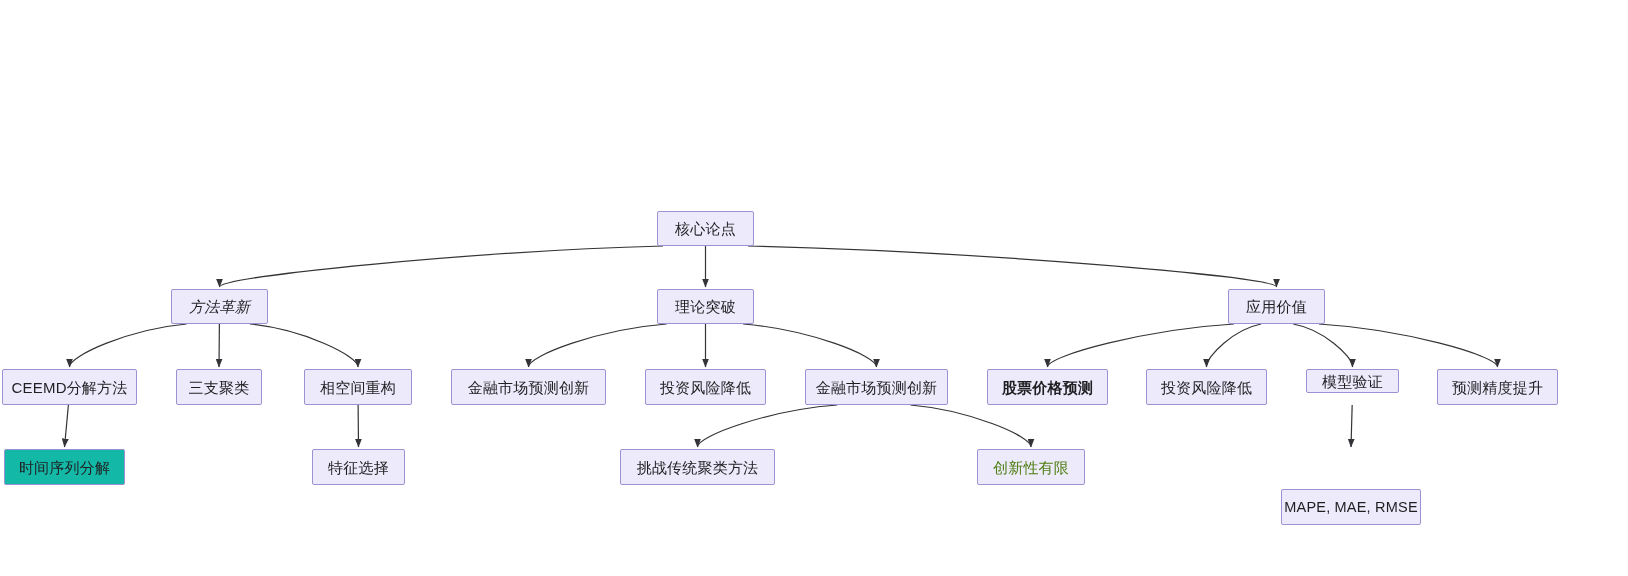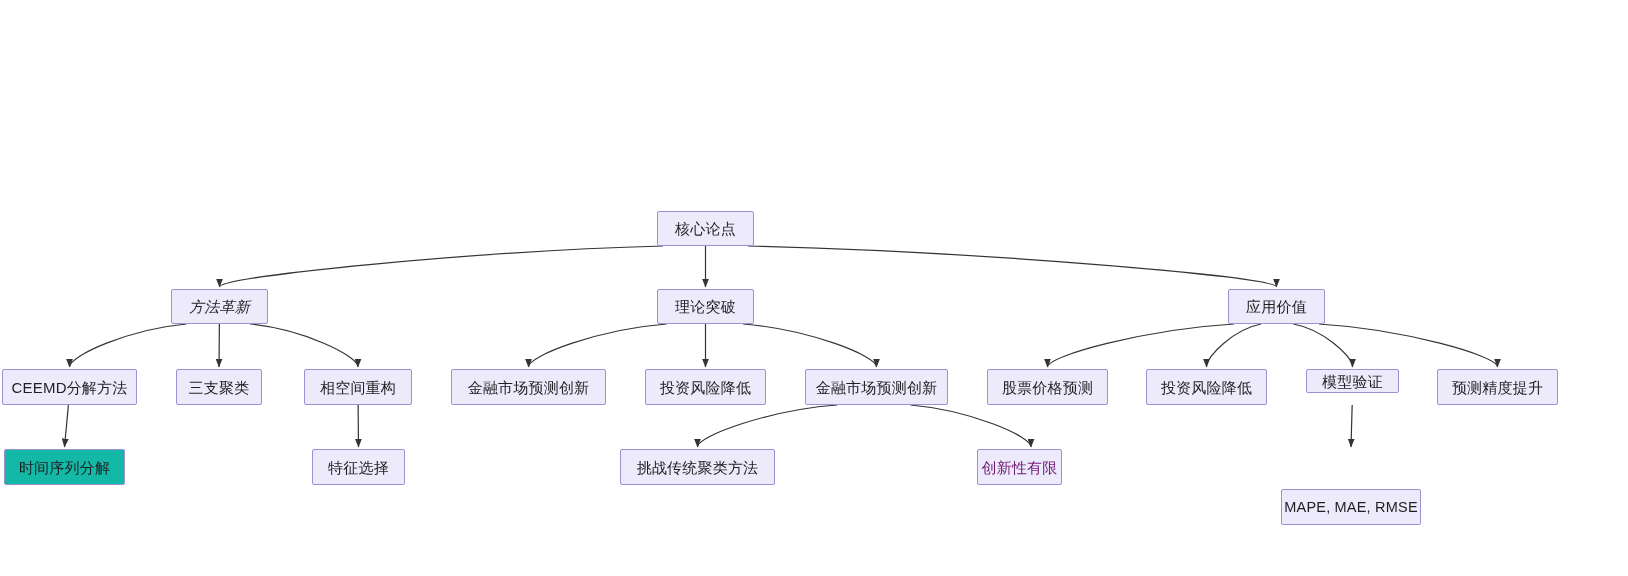--- a/index.html
+++ b/index.html
@@ -102,41 +102,41 @@
       </div>
       <div class="node" style="left: 451px; top: 369px; width: 155px; height: 36px; background: rgb(237, 235, 251); border-color: rgb(154, 146, 212); color: rgb(31, 31, 34);">
         <span class="node-label">金融市场预测创新</span>
       </div>
       <div class="node" style="left: 645px; top: 369px; width: 121px; height: 36px; background: rgb(237, 235, 251); border-color: rgb(154, 146, 212); color: rgb(31, 31, 34);">
         <span class="node-label">投资风险降低</span>
       </div>
       <div class="node" style="left: 805px; top: 369px; width: 143px; height: 36px; background: rgb(237, 235, 251); border-color: rgb(154, 146, 212); color: rgb(31, 31, 34);">
         <span class="node-label">金融市场预测创新</span>
       </div>
-      <div class="node" style="left: 987px; top: 369px; width: 121px; height: 36px; background: rgb(237, 235, 251); border-color: rgb(154, 146, 212); color: rgb(31, 31, 34);">
+      <div class="node" style="left: 987px; top: 369px; width: 121px; height: 36px; background: rgb(237, 235, 251); border-color: rgb(154, 146, 212); color: rgb(31, 31, 34); font-weight: bold;">
         <span class="node-label">股票价格预测</span>
       </div>
       <div class="node" style="left: 1146px; top: 369px; width: 121px; height: 36px; background: rgb(237, 235, 251); border-color: rgb(154, 146, 212); color: rgb(31, 31, 34);">
         <span class="node-label">投资风险降低</span>
       </div>
       <div class="node" style="left: 1306px; top: 369px; width: 93px; height: 24px; background: rgb(237, 235, 251); border-color: rgb(154, 146, 212); color: rgb(31, 31, 34);">
         <span class="node-label">模型验证</span>
       </div>
       <div class="node" style="left: 1437px; top: 369px; width: 121px; height: 36px; background: rgb(237, 235, 251); border-color: rgb(154, 146, 212); color: rgb(31, 31, 34);">
         <span class="node-label">预测精度提升</span>
       </div>
       <div class="node" style="left: 4px; top: 449px; width: 121px; height: 36px; background: #14b8a6; border-color: rgb(154, 146, 212); color: rgb(31, 31, 34);">
         <span class="node-label">时间序列分解</span>
       </div>
       <div class="node" style="left: 312px; top: 449px; width: 93px; height: 36px; background: rgb(237, 235, 251); border-color: rgb(154, 146, 212); color: rgb(31, 31, 34);">
         <span class="node-label">特征选择</span>
       </div>
       <div class="node" style="left: 620px; top: 449px; width: 155px; height: 36px; background: rgb(237, 235, 251); border-color: rgb(154, 146, 212); color: rgb(31, 31, 34);">
         <span class="node-label">挑战传统聚类方法</span>
       </div>
-      <div class="node" style="left: 977px; top: 449px; width: 85px; height: 36px; background: rgb(237, 235, 251); border-color: rgb(154, 146, 212); color: #701a75;">
+      <div class="node" style="left: 977px; top: 449px; width: 108px; height: 36px; background: rgb(237, 235, 251); border-color: rgb(154, 146, 212); color: #4d7c0f;">
         <span class="node-label">创新性有限</span>
       </div>
       <div class="node node-latin" style="left: 1281px; top: 449px; width: 140px; height: 36px; background: rgb(237, 235, 251); border-color: rgb(154, 146, 212); color: rgb(31, 31, 34); margin-top: 40px;">
         <span class="node-label">MAPE, MAE, RMSE</span>
       </div>
     </div>
 </div>
 
 </body></html>

